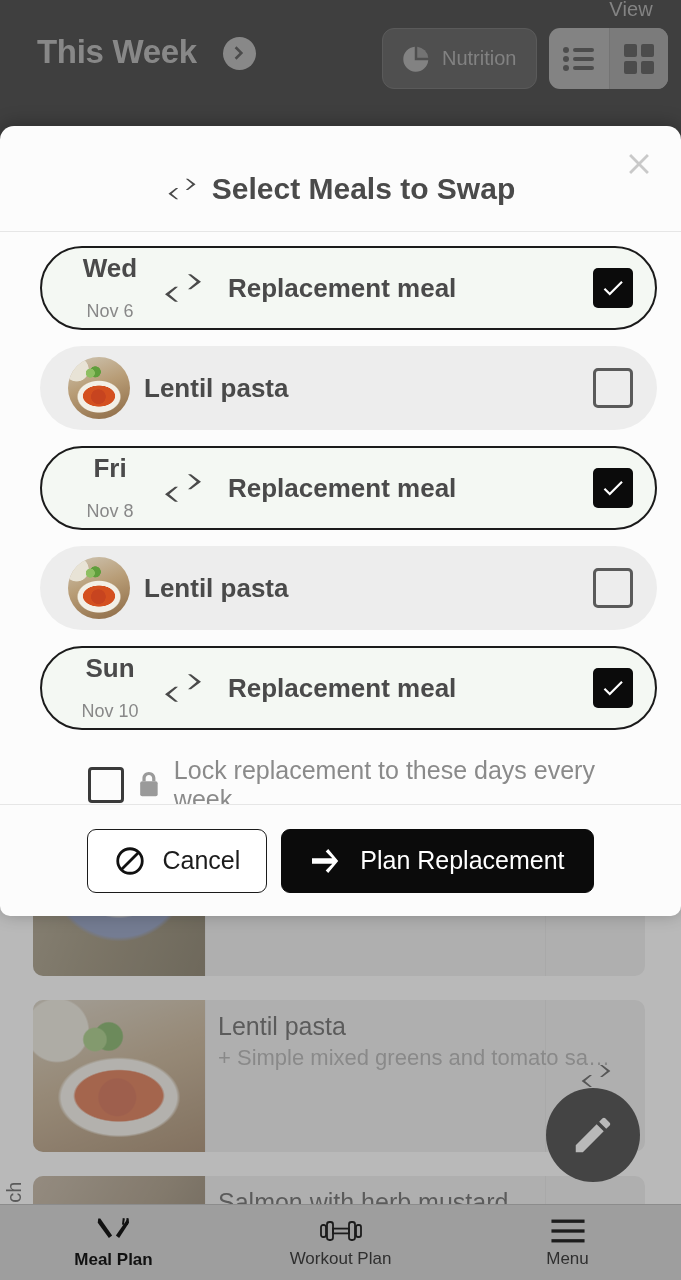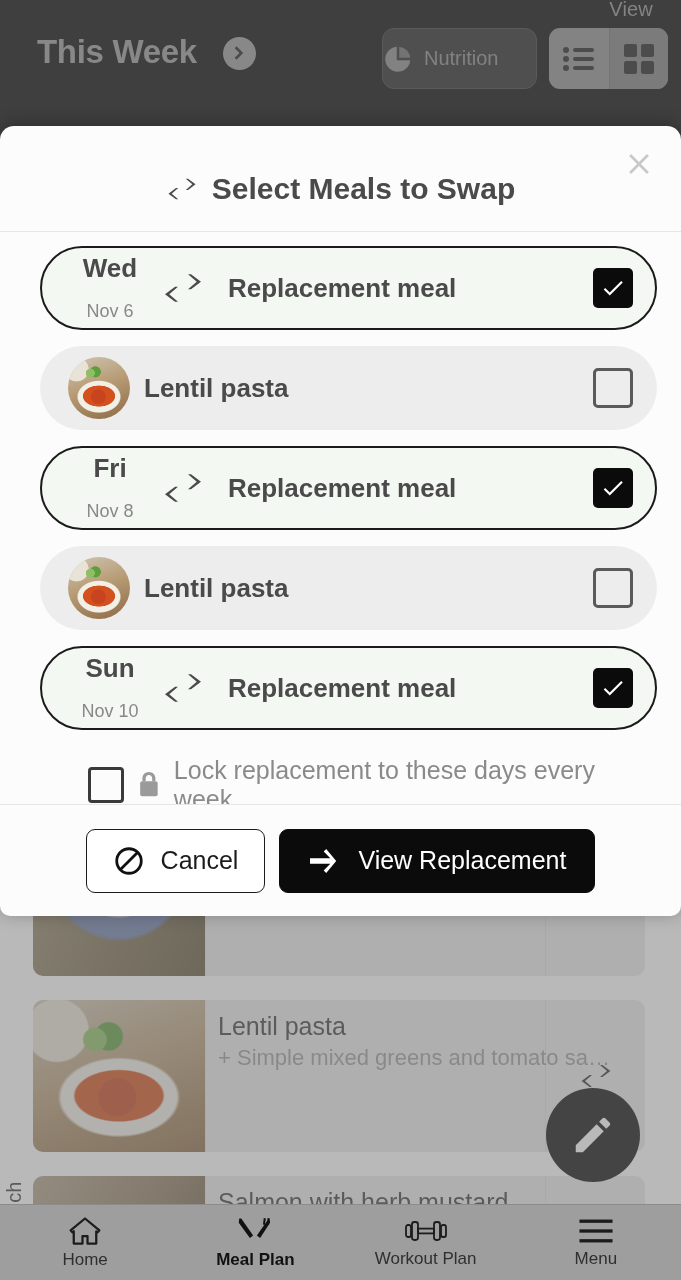--- a/index.html
+++ b/index.html
@@ -30,21 +30,21 @@
   .chev-circle {
     width:33px; height:33px; border-radius:50%;
     background:#9a9a9a; display:flex; align-items:center; justify-content:center;
     margin-top:2px;
   }
   .chev-circle svg { display:block; }
 
   .nutrition-btn {
     position:absolute; left:382px; top:28px; width:155px; height:61px;
     border:1px solid #3a3a3a; border-radius:12px; background:#222;
-    display:flex; align-items:center; gap:11px; 
+    display:flex; align-items:center; gap:11px; padding-left:18px;
   }
   .nutrition-btn .lbl { color:#8c8c8c; font-size:20px; }
 
   .view-toggle {
     position:absolute; left:549px; top:28px; width:119px; height:61px;
     border-radius:11px; overflow:hidden; display:flex; background:#8f8f8f;
   }
   .view-toggle .seg {
     width:59.5px; height:61px; display:flex; align-items:center; justify-content:center;
   }
@@ -392,33 +392,27 @@
         <svg width="32" height="32" viewBox="0 0 24 24">
           <circle cx="12" cy="12" r="9.2" fill="none" stroke="#111" stroke-width="2.1"></circle>
           <line x1="5.6" y1="18.4" x2="18.4" y2="5.6" stroke="#111" stroke-width="2.1"></line>
         </svg>
         <span>Cancel</span>
       </div>
       <div class="btn btn-find">
         <svg width="34" height="26" viewBox="0 0 34 26">
           <path d="M2 10.2h20.3l-6.6-6.6L18.2 1l10 12-10 12-2.5-2.6 6.6-6.6H2z" fill="#fff"></path>
         </svg>
-        <span>View Replacement</span>
+        <span>Plan Replacement</span>
       </div>
     </div>
   </div>
 
   <div class="bottom-nav">
 
-    <div class="nav-item">
-      <svg width="34" height="30" viewBox="0 0 26 24">
-        <path d="M13 2L1.5 11.5l1.4 1.6L4 12.2V22h7v-6h4v6h7v-9.8l1.1.9 1.4-1.6z" fill="none" stroke="#1c1c1c" stroke-width="1.8" stroke-linejoin="round"></path>
-      </svg>
-      <span class="nlabel">Home</span>
-    </div>
 
     <div class="nav-item active">
       <svg width="38" height="30" viewBox="0 0 30 24">
         <path d="M4 2l9.5 13.5-2.6 2L2 5.4 2.4 2z" fill="#111"></path>
         <path d="M26 2l-9.5 13.5 2.6 2L27 5.4 26.6 2z" fill="#111"></path>
         <path d="M22 1.6l-.6 5.2 1.4.3.9-5.2zM25 1.6l-.2 5.4 1.4.1.3-5.3z" fill="#111"></path>
       </svg>
       <span class="nlabel">Meal Plan</span>
     </div>
 

